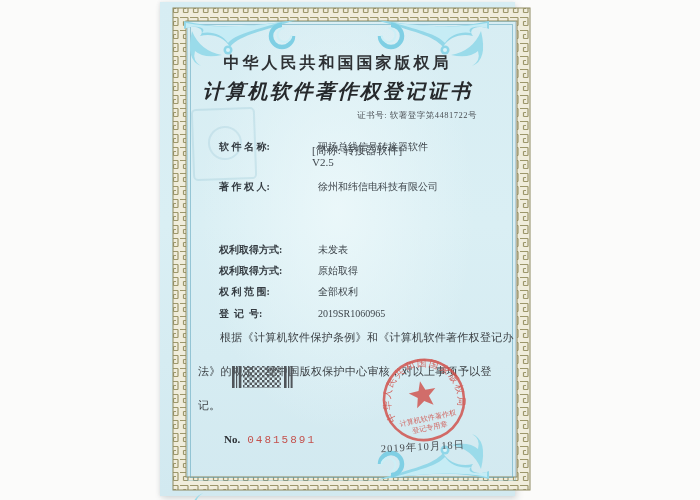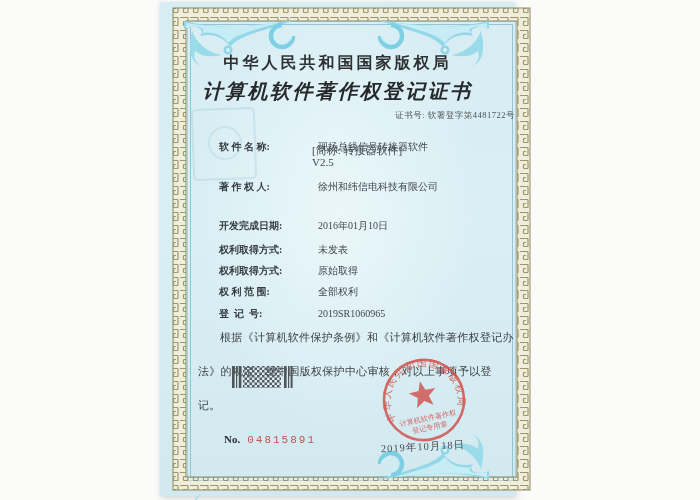--- a/index.html
+++ b/index.html
@@ -40,21 +40,21 @@
   .authority{
     position:absolute;top:51px;left:0;width:100%;text-align:center;
     font-size:16px;font-weight:bold;letter-spacing:3px;color:#2e3134;
   }
   .title{
     position:absolute;top:76px;left:0;width:100%;text-align:center;
     font-size:20px;font-weight:bold;letter-spacing:2.5px;color:#26292c;font-style:italic;
   }
   .certno{
     position:absolute;top:108px;left:0;width:100%;box-sizing:border-box;
-    text-align:right;font-size:8.5px;color:#4a4f54;letter-spacing:.5px;
+    padding-right:38px;text-align:right;font-size:8.5px;color:#4a4f54;letter-spacing:.5px;
   }
   .row{position:absolute;left:44px;font-size:10px;color:#3f464c;white-space:pre;}
   .row .lbl{display:inline-block;width:99px;font-weight:bold;color:#343b41;white-space:pre;}
   .row .val{color:#3f464c;}
   .sub{position:absolute;left:152px;font-size:11px;color:#3f464c;}
   .statement{
     position:absolute;top:318px;left:38px;width:316px;
     font-size:11px;line-height:34px;text-indent:2em;color:#3c4145;letter-spacing:.3px;
   }
   .barcode{position:absolute;left:72px;top:363px;}
@@ -140,23 +140,20 @@
     </div>
 
     <div class="row" style="top:127px">
       <span class="lbl">软 件 名 称:</span><span class="val">现场总线信号转接器软件</span>
     </div>
     <div class="sub" style="top:141px">[简称: 转接器软件]</div>
     <div class="sub" style="top:154px">V2.5</div>
 
     <div class="row" style="top:167px">
       <span class="lbl">著 作 权 人:</span><span class="val">徐州和纬信电科技有限公司</span>
-    </div>
-    <div class="row" style="top:206px">
-      <span class="lbl">开发完成日期:</span><span class="val">2016年01月10日</span>
     </div>
     <div class="row" style="top:230px">
       <span class="lbl">权利取得方式:</span><span class="val">未发表</span>
     </div>
     <div class="row" style="top:251px">
       <span class="lbl">权利取得方式:</span><span class="val">原始取得</span>
     </div>
     <div class="row" style="top:272px">
       <span class="lbl">权 利 范 围:</span><span class="val">全部权利</span>
     </div>

